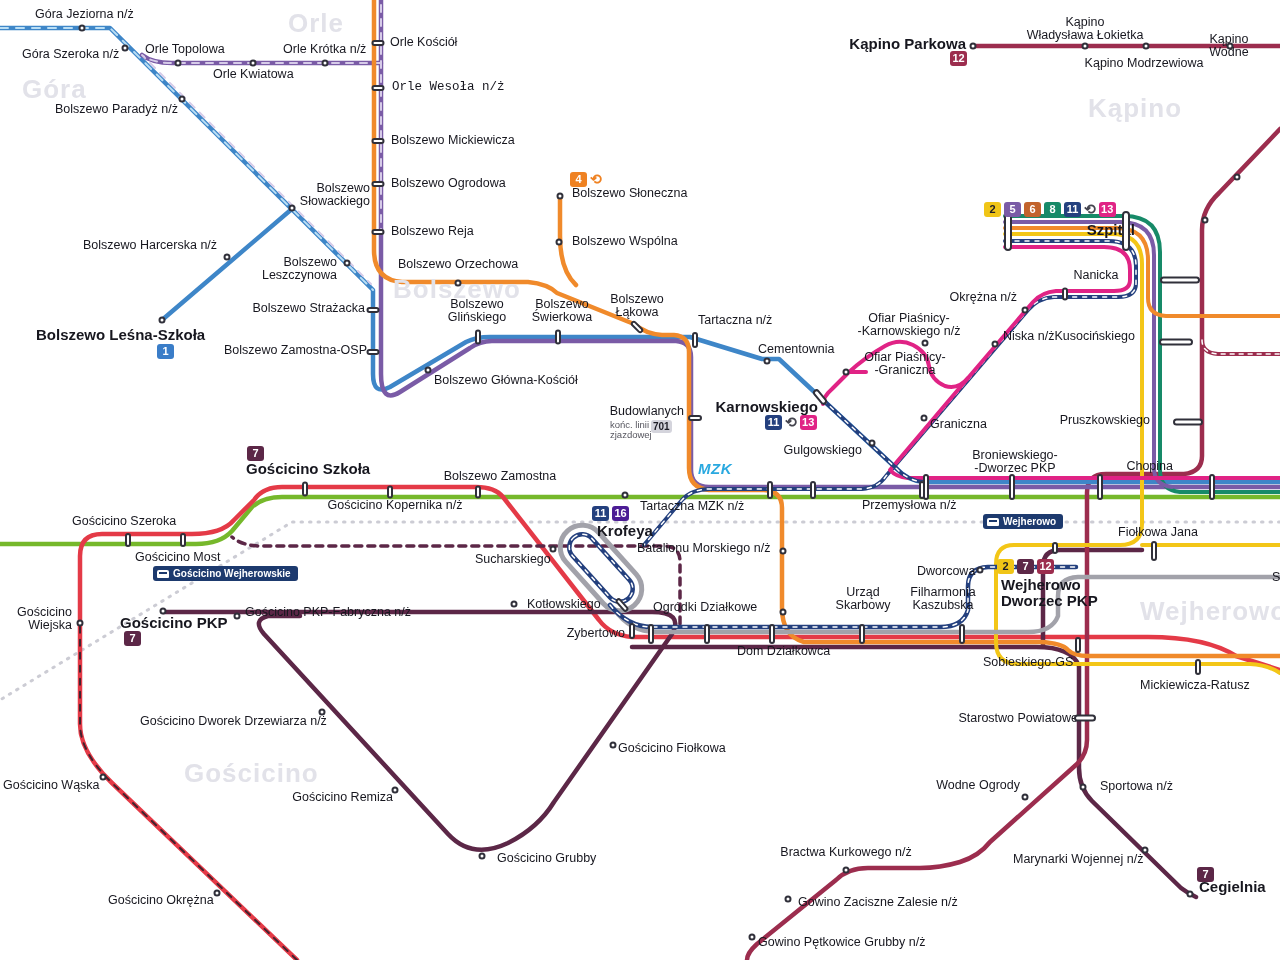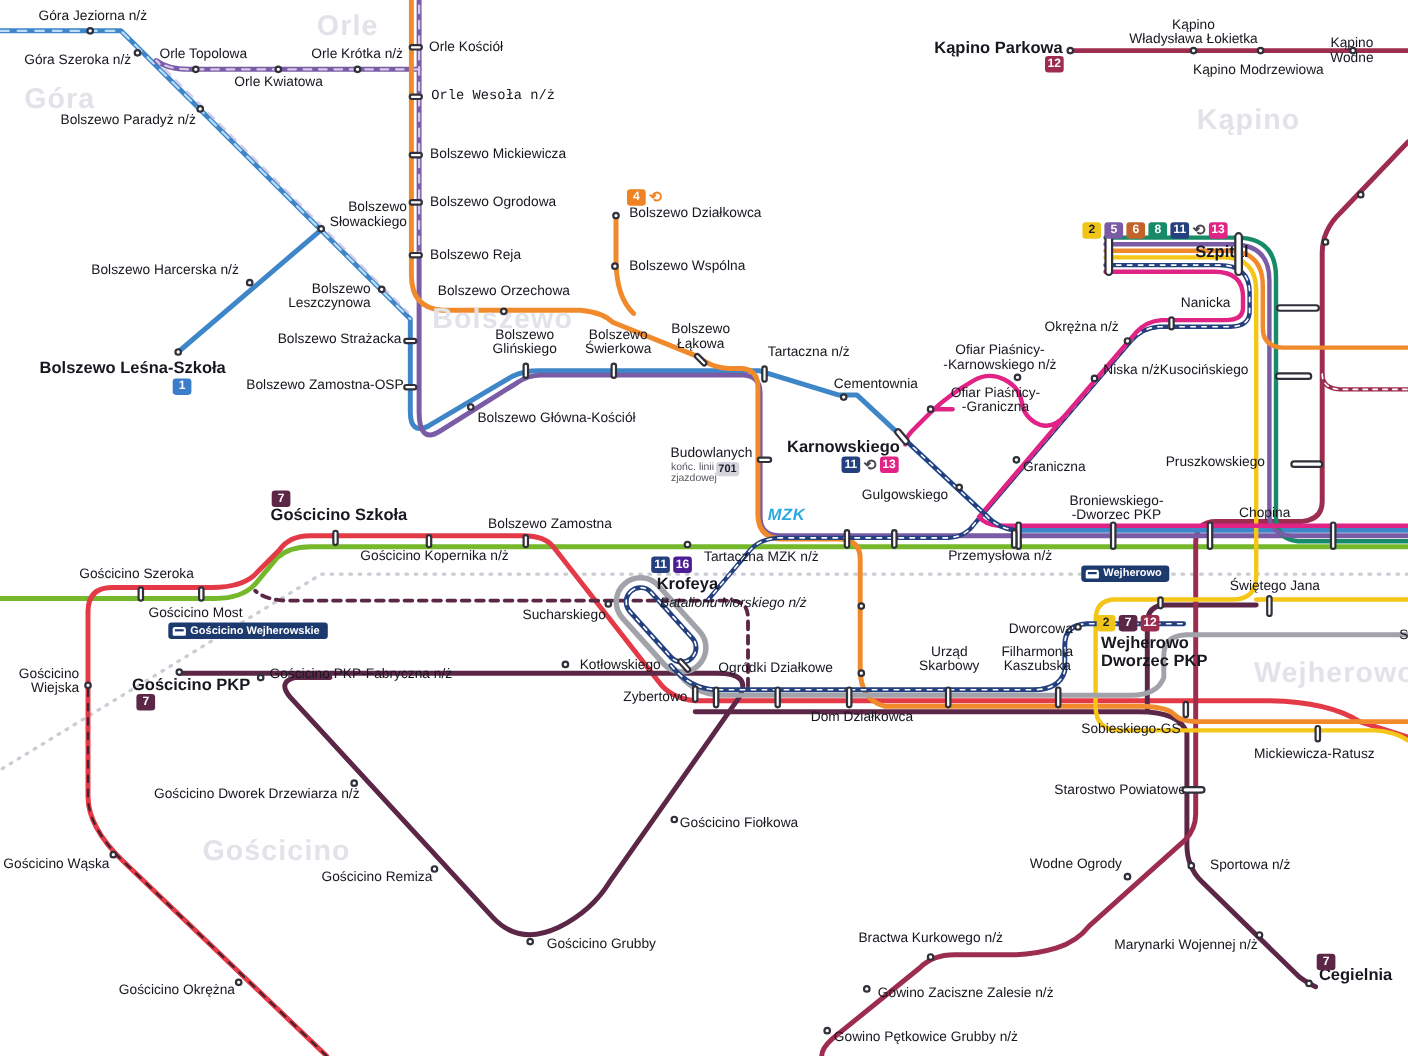--- a/index.html
+++ b/index.html
@@ -93,21 +93,21 @@
       <div class="lbl" style="left: 35px; top: 8px;">Góra Jeziorna n/ż</div>
       <div class="lbl" style="left: 22px; top: 48px;">Góra Szeroka n/ż</div>
       <div class="lbl" style="left: 145px; top: 43px;">Orle Topolowa</div>
       <div class="lbl" style="left: 283px; top: 43px;">Orle Krótka n/ż</div>
       <div class="lbl" style="left: 390px; top: 36px;">Orle Kościół</div>
       <div class="lbl" style="left: 213px; top: 68px;">Orle Kwiatowa</div>
       <div class="lbl" style="left: 392px; top: 81px; font-family: Liberation Mono, monospace;">Orle Wesoła n/ż</div>
       <div class="lbl" style="left: 55px; top: 103px;">Bolszewo Paradyż n/ż</div>
       <div class="lbl" style="left: 391px; top: 134px;">Bolszewo Mickiewicza</div>
       <div class="lbl" style="left: 391px; top: 177px;">Bolszewo Ogrodowa</div>
-      <div class="lbl" style="left: 572px; top: 187px;">Bolszewo Działkowca</div>
+      <div class="lbl" style="left: 572px; top: 187px;">Bolszewo Słoneczna</div>
       <div class="lbl a-r" style="left: 370px; top: 182px;">Bolszewo
 Słowackiego</div>
       <div class="lbl" style="left: 391px; top: 225px;">Bolszewo Reja</div>
       <div class="lbl" style="left: 572px; top: 235px;">Bolszewo Wspólna</div>
       <div class="lbl" style="left: 398px; top: 258px;">Bolszewo Orzechowa</div>
       <div class="lbl" style="left: 83px; top: 239px;">Bolszewo Harcerska n/ż</div>
       <div class="lbl a-r" style="left: 337px; top: 256px;">Bolszewo
 Leszczynowa</div>
       <div class="lbl a-r" style="left: 365px; top: 302px;">Bolszewo Strażacka</div>
       <div class="lbl bold" style="left: 8px; top: 327px; margin-left: 28px;">Bolszewo Leśna-Szkoła</div>
@@ -144,23 +144,23 @@
       <div class="lbl a-c" style="left: 1085px; top: 16px;">Kąpino
 Władysława Łokietka</div>
       <div class="lbl a-c" style="left: 1144px; top: 57px;">Kąpino Modrzewiowa</div>
       <div class="lbl a-c" style="left: 1229px; top: 33px;">Kąpino Wodne</div>
       <div class="lbl bold" style="left: 246px; top: 461px;">Gościcino Szkoła</div>
       <div class="lbl a-c" style="left: 500px; top: 470px; text-align: right;">Bolszewo Zamostna</div>
       <div class="lbl a-c" style="left: 395px; top: 499px;">Gościcino Kopernika n/ż</div>
       <div class="lbl" style="left: 640px; top: 500px;">Tartaczna MZK n/ż</div>
       <div class="lbl" style="left: 862px; top: 499px;">Przemysłowa n/ż</div>
       <div class="lbl" style="left: 72px; top: 515px;">Gościcino Szeroka</div>
-      <div class="lbl" style="left: 1118px; top: 526px;">Świętego Jana</div>
+      <div class="lbl" style="left: 1118px; top: 526px;">Fiołkowa Jana</div>
       <div class="lbl bold" style="left: 597px; top: 523px;">Krofeya</div>
-      <div class="lbl" style="left: 600px; top: 542px; font-style: italic;">Batalionu Morskiego n/ż</div>
+      <div class="lbl" style="left: 637px; top: 542px;">Batalionu Morskiego n/ż</div>
       <div class="lbl" style="left: 135px; top: 551px;">Gościcino Most</div>
       <div class="lbl" style="left: 475px; top: 553px;">Sucharskiego</div>
       <div class="lbl" style="left: 917px; top: 565px;">Dworcowa</div>
       <div class="lbl bold" style="left: 1001px; top: 577px;">Wejherowo
 Dworzec PKP</div>
       <div class="lbl a-r" style="left: 72px; top: 606px;">Gościcino
 Wiejska</div>
       <div class="lbl bold" style="left: 120px; top: 615px;">Gościcino PKP</div>
       <div class="lbl" style="left: 245px; top: 606px;">Gościcino PKP-Fabryczna n/ż</div>
       <div class="lbl" style="left: 527px; top: 598px;">Kotłowskiego</div>

